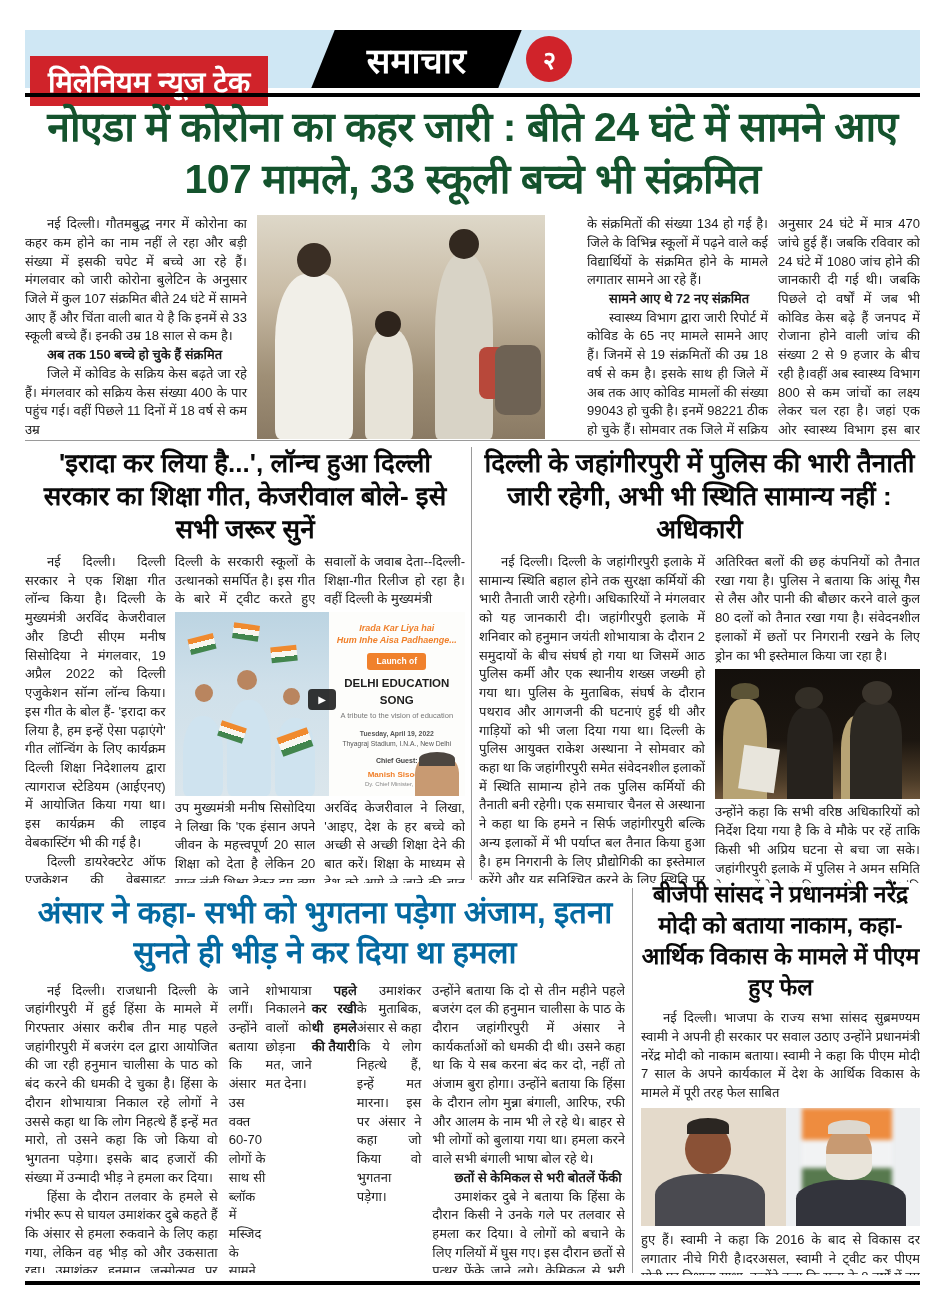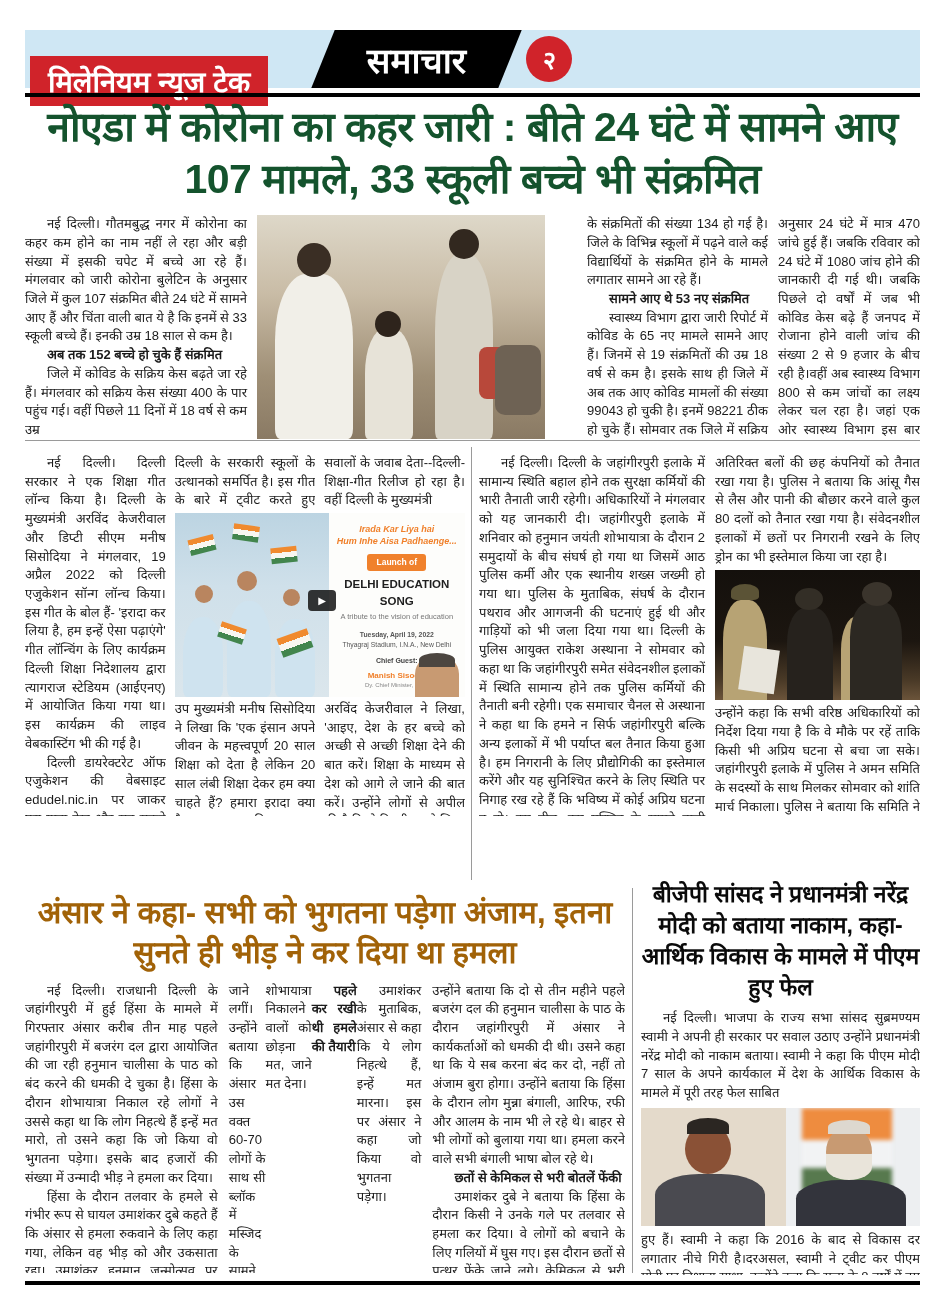--- a/index.html
+++ b/index.html
@@ -18,21 +18,21 @@
                display:flex;align-items:center;justify-content:center;font-size:25px;font-weight:bold;
                margin:0 4px 0 16px;}
   .top-rule{position:absolute;left:25px;right:25px;top:93px;height:4px;background:#000;}
   .bottom-rule{position:absolute;left:25px;right:25px;top:1281px;height:4px;background:#000;}
   .hrule1{position:absolute;left:25px;right:25px;top:440px;height:1px;background:#9a9a9a;}
   .vrule1{position:absolute;left:471px;top:447px;width:1px;height:433px;background:#9a9a9a;}
   .vrule2{position:absolute;left:632px;top:888px;width:1px;height:385px;background:#9a9a9a;}
   
   .headline-xl{font-size:41px;line-height:1.27;text-align:center;font-weight:800;margin:0;color:#14532d;letter-spacing:-0.5px;}
   .headline-md{font-size:26px;line-height:1.27;text-align:center;font-weight:800;margin:0;color:#0a0a0a;}
-  .headline-bl{font-size:31px;line-height:1.3;text-align:center;font-weight:800;margin:0;color:#a16207;}
+  .headline-bl{font-size:31px;line-height:1.3;text-align:center;font-weight:800;margin:0;color:#0369a1;}
   .headline-sm{font-size:23px;line-height:1.35;text-align:center;font-weight:800;margin:0;color:#0a0a0a;}
   .body-text{font-size:13px;line-height:1.44;text-align:justify;color:#1b1b1b;justify-content:center;}
   .body-text p{margin:0;text-indent:1.7em;}
   .body-text p.flush{text-indent:0;}
   .body-text p.subhead{font-weight:bold;}
   
   .art1{position:absolute;left:25px;right:25px;top:101px;}
   .art1-body{display:flex;gap:10px;margin-top:10px;height:224px;overflow:hidden;}
   .a1c1{width:222px;flex:none;}
   .a1photo{width:288px;flex:none;}
@@ -100,49 +100,50 @@
     </div>
     <div class="page-circle">२</div>
   </div>
   <div class="top-rule"></div>
 
   <section class="art1">
     <h1 class="headline-xl">नोएडा में कोरोना का कहर जारी : बीते 24 घंटे में सामने आए 107 मामले, 33 स्कूली बच्चे भी संक्रमित</h1>
     <div class="art1-body body-text">
       <div class="a1c1">
         <p>नई दिल्ली। गौतमबुद्ध नगर में कोरोना का कहर कम होने का नाम नहीं ले रहा और बड़ी संख्या में इसकी चपेट में बच्चे आ रहे हैं। मंगलवार को जारी कोरोना बुलेटिन के अनुसार जिले में कुल 107 संक्रमित बीते 24 घंटे में सामने आए हैं और चिंता वाली बात ये है कि इनमें से 33 स्कूली बच्चे हैं। इनकी उम्र 18 साल से कम है।</p>
-        <p class="subhead">अब तक 152 बच्चे हो चुके हैं संक्रमित</p>
+        <p class="subhead">अब तक 150 बच्चे हो चुके हैं संक्रमित</p>
         <p>जिले में कोविड के सक्रिय केस बढ़ते जा रहे हैं। मंगलवार को सक्रिय केस संख्या 400 के पार पहुंच गई। वहीं पिछले 11 दिनों में 18 वर्ष से कम उम्र</p>
       </div>
       <div class="a1photo photo photo-school">
         <div class="shape" style="left:18px;bottom:0;width:78px;height:165px;background:#f1efe8;border-radius:40% 40% 6% 6%;"></div>
         <div class="shape" style="left:40px;top:28px;width:34px;height:34px;border-radius:50%;background:#3a2e24;"></div>
         <div class="shape" style="left:108px;bottom:0;width:48px;height:110px;background:#e7e3d8;border-radius:40% 40% 6% 6%;"></div>
         <div class="shape" style="left:118px;top:96px;width:26px;height:26px;border-radius:50%;background:#2e241c;"></div>
         <div class="shape" style="left:178px;bottom:0;width:58px;height:185px;background:#d8d3c6;border-radius:42% 42% 5% 5%;"></div>
         <div class="shape" style="left:222px;bottom:40px;width:34px;height:52px;background:#b8483a;border-radius:8px;"></div>
         <div class="shape" style="left:192px;top:14px;width:30px;height:30px;border-radius:50%;background:#32281f;"></div>
         <div class="shape" style="right:4px;bottom:24px;width:46px;height:70px;background:#6e6254;border-radius:10px;"></div>
       </div>
       <div class="a1c3">
         <p class="flush">के संक्रमितों की संख्या 134 हो गई है। जिले के विभिन्न स्कूलों में पढ़ने वाले कई विद्यार्थियों के संक्रमित होने के मामले लगातार सामने आ रहे हैं।</p>
-        <p class="subhead">सामने आए थे 53 नए संक्रमित</p>
+        <p class="subhead">सामने आए थे 72 नए संक्रमित</p>
         <p>स्वास्थ्य विभाग द्वारा जारी रिपोर्ट में कोविड के 65 नए मामले सामने आए हैं। जिनमें से 19 संक्रमितों की उम्र 18 वर्ष से कम है। इसके साथ ही जिले में अब तक आए कोविड मामलों की संख्या 99043 हो चुकी है। इनमें 98221 ठीक हो चुके हैं। सोमवार तक जिले में सक्रिय केसों की संख्या 332 है। एक ओर जहां संक्रमण बढ़ रहा है वहीं जांच का दायरा सीमित होता जा रहा है।  जारी रिपोर्ट</p>
       </div>
       <div class="a1c4">
         <p class="flush">अनुसार 24 घंटे में मात्र 470 जांचे हुई हैं। जबकि रविवार को 24 घंटे में 1080 जांच होने की जानकारी दी गई थी। जबकि पिछले दो वर्षों में जब भी कोविड केस बढ़े हैं जनपद में रोजाना होने वाली जांच की संख्या 2 से 9 हजार के बीच रही है।वहीं अब स्वास्थ्य विभाग 800 से कम जांचों का लक्ष्य लेकर चल रहा है। जहां एक ओर स्वास्थ्य विभाग इस बार रैंडम सैंपलिंग व जांच बढ़ाने से बच रहा है, वहीं लक्षण हल्के होने के कारण आम लोग भी जांच में खास दिलचस्पी नहीं ले रहे हैं और कोई दिक्कत होने पर घर में ही दबा खाकर ठीक होने का इंतजार कर रहे हैं।</p>
       </div>
     </div>
   </section>
 
   <div class="hrule1"></div>
   <div class="vrule1"></div>
   <div class="vrule2"></div>
 
   <section class="mid-left">
+    <h2 class="headline-md">'इरादा कर लिया है...', लॉन्च हुआ दिल्ली सरकार का शिक्षा गीत, केजरीवाल बोले- इसे सभी जरूर सुनें</h2>
     <div class="song-grid body-text">
       <div class="sg-c1">
         <p>नई दिल्ली। दिल्ली सरकार ने एक शिक्षा गीत लॉन्च किया है। दिल्ली के मुख्यमंत्री अरविंद केजरीवाल और डिप्टी सीएम मनीष सिसोदिया ने मंगलवार, 19 अप्रैल 2022 को दिल्ली एजुकेशन सॉन्ग लॉन्च किया। इस गीत के बोल हैं- 'इरादा कर लिया है, हम इन्हें ऐसा पढ़ाएंगे' गीत लॉन्चिंग के लिए कार्यक्रम दिल्ली शिक्षा निदेशालय द्वारा त्यागराज स्टेडियम (आईएनए) में आयोजित किया गया था। इस कार्यक्रम की लाइव वेबकास्टिंग भी की गई है।</p>
         <p>दिल्ली डायरेक्टरेट ऑफ एजुकेशन की वेबसाइट edudel.nic.in पर जाकर पूरा गाना देख और सुन सकते हैं। दिल्ली सरकार का कहना है कि 'यह गाना शिक्षा के लिए उनके विज़न और मिशन बुनियाद की प्रगति की समीक्षा को दर्शाता है। सिसोदिया ने कहा कि यह गाना</p>
       </div>
       <div class="sg-c2t">
         <p class="flush">दिल्ली के सरकारी स्कूलों के उत्थानको समर्पित है। इस गीत के बारे में ट्वीट करते हुए दिल्ली के</p>
       </div>
       <div class="sg-c3t">
         <p class="flush">सवालों के जवाब देता--दिल्ली-शिक्षा-गीत रिलीज हो रहा है। वहीं दिल्ली के मुख्यमंत्री</p>
@@ -182,20 +183,21 @@
       <div class="sg-c2b">
         <p class="flush">उप मुख्यमंत्री मनीष सिसोदिया ने लिखा कि 'एक इंसान अपने जीवन के महत्त्वपूर्ण 20 साल शिक्षा को देता है लेकिन 20 साल लंबी शिक्षा देकर हम क्या चाहते हैं? हमारा इरादा क्या है? बच्चा, माता-पिता, समाज और राष्ट्र शिक्षा से चाहते क्या हैं? इन्हीं</p>
       </div>
       <div class="sg-c3b">
         <p class="flush">अरविंद केजरीवाल ने लिखा, 'आइए, देश के हर बच्चे को अच्छी से अच्छी शिक्षा देने की बात करें। शिक्षा के माध्यम से देश को आगे ले जाने की बात करें। उन्होंने लोगों से अपील की है कि वे दिल्ली का ये शिक्षा गीत जरूर सुनें।</p>
       </div>
     </div>
   </section>
 
   <section class="mid-right">
+    <h2 class="headline-md">दिल्ली के जहांगीरपुरी में पुलिस की भारी तैनाती जारी रहेगी, अभी भी स्थिति सामान्य नहीं : अधिकारी</h2>
     <div class="police-body body-text">
       <div class="pb-c1">
         <p>नई दिल्ली। दिल्ली के जहांगीरपुरी इलाके में सामान्य स्थिति बहाल होने तक सुरक्षा कर्मियों की भारी तैनाती जारी रहेगी। अधिकारियों ने मंगलवार को यह जानकारी दी। जहांगीरपुरी इलाके में शनिवार को हनुमान जयंती शोभायात्रा के दौरान 2 समुदायों के बीच संघर्ष हो गया था जिसमें आठ पुलिस कर्मी और एक स्थानीय शख्स जख्मी हो गया था। पुलिस के मुताबिक, संघर्ष के दौरान पथराव और आगजनी की घटनाएं हुई थी और गाड़ियों को भी जला दिया गया था। दिल्ली के पुलिस आयुक्त राकेश अस्थाना ने सोमवार को कहा था कि जहांगीरपुरी समेत संवेदनशील इलाकों में स्थिति सामान्य होने तक पुलिस कर्मियों की तैनाती बनी रहेगी। एक समाचार चैनल से अस्थाना ने कहा था कि हमने न सिर्फ जहांगीरपुरी बल्कि अन्य इलाकों में भी पर्याप्त बल तैनात किया हुआ है। हम निगरानी के लिए प्रौद्योगिकी का इस्तेमाल करेंगे और यह सुनिश्चित करने के लिए स्थिति पर निगाह रख रहे हैं कि भविष्य में कोई अप्रिय घटना न हो। इस बीच, उस मस्जिद के सामने वाली सड़क को बंद कर दिया है जहां जुलूस पर कथित रूप से पथराव हुआ था तथा पुलिस ने पूरे इलाके की घेराबंदी की हुई है और बैरिकेड लगाए हुए हैं। पुलिस ने बैरिकेड के पास तंबू भी लगा लिए हैं। इलाके में 24 घंटे 500 से ज्यादा पुलिस कर्मियों और</p>
       </div>
       <div class="pb-c2">
         <p class="flush">अतिरिक्त बलों की छह कंपनियों को तैनात रखा गया है। पुलिस ने बताया कि आंसू गैस से लैस और पानी की बौछार करने वाले कुल 80 दलों को तैनात रखा गया है। संवेदनशील इलाकों में छतों पर निगरानी रखने के लिए ड्रोन का भी इस्तेमाल किया जा रहा है।</p>
         <div class="pb-photo photo photo-police">
           <div class="shape" style="left:8px;bottom:0;width:44px;height:100px;background:#b7a374;border-radius:40% 40% 0 0;"></div>
           <div class="shape" style="left:16px;top:14px;width:28px;height:16px;border-radius:50% 50% 20% 20%;background:#5b5336;"></div>
           <div class="shape" style="left:26px;bottom:8px;width:36px;height:44px;background:#e8e5dc;transform:rotate(8deg);"></div>

